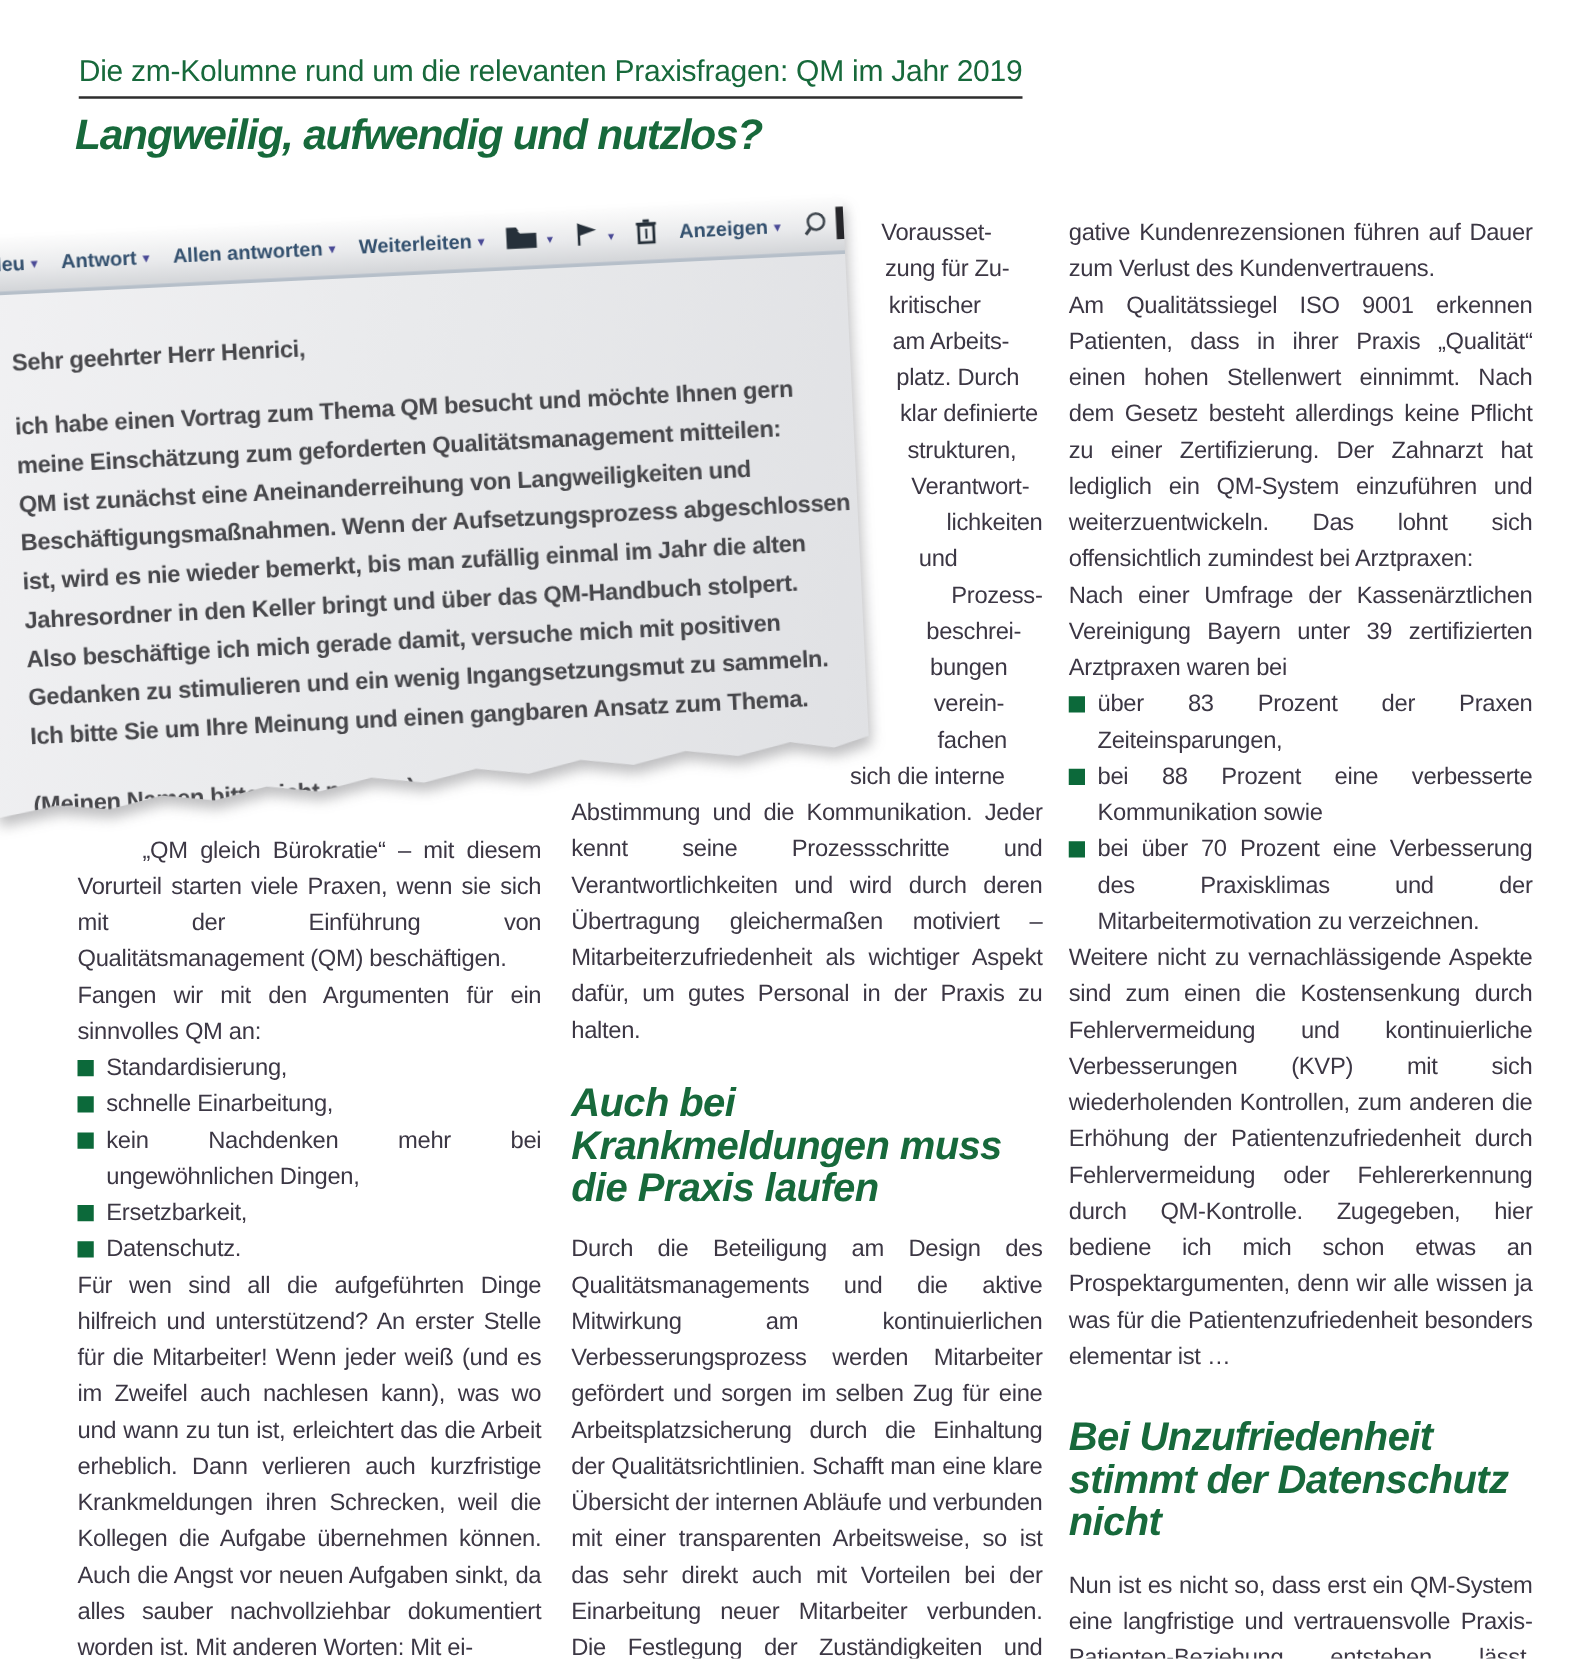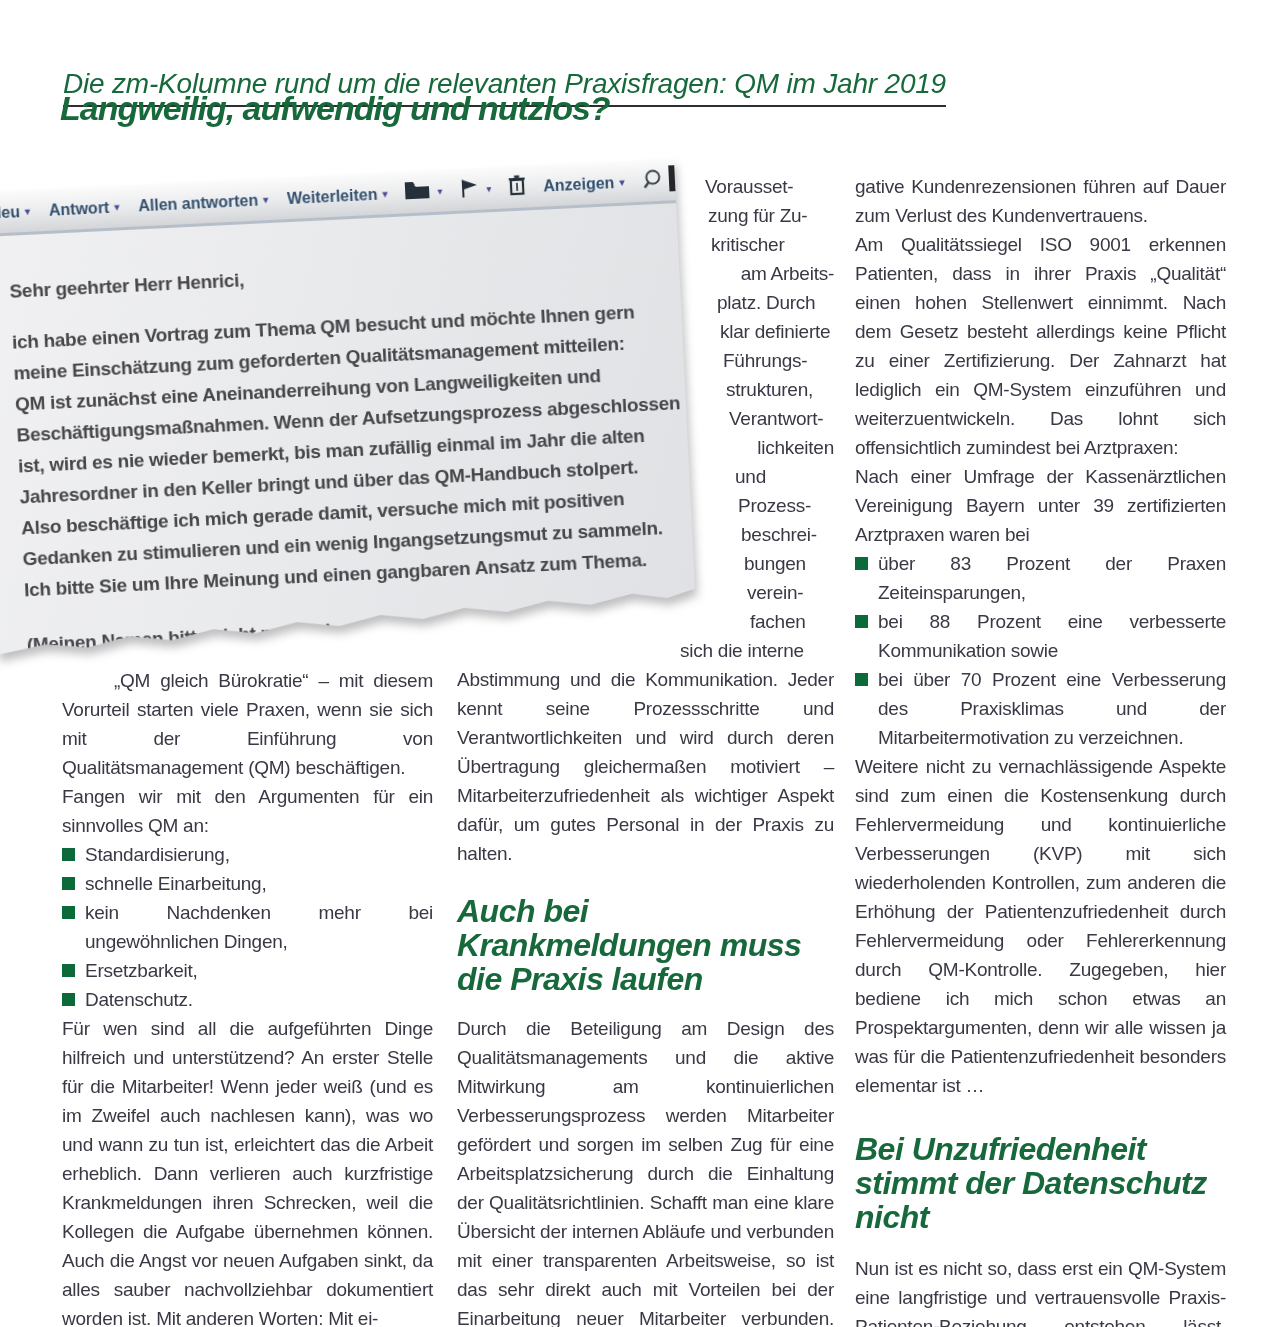--- a/index.html
+++ b/index.html
@@ -10,23 +10,23 @@
   }
   *{box-sizing:border-box;margin:0;padding:0;}
   html,body{background:#ffffff;}
   body{font-family:"Liberation Sans", sans-serif;}
   .page{
     position:relative;width:1274px;height:1327px;background:#fff;overflow:hidden;
   }
   
   .kicker{
     position:absolute;left:63px;top:44px;
-    font-size:28px;font-style:italic;color:var(--accent-green);
+    font-size:24px;color:var(--accent-green);
     letter-spacing:-0.2px;padding-bottom:5px;border-bottom:2.5px solid #2e2e2e;
-    display:inline-block;white-space:nowrap;margin-top:24px;
+    display:inline-block;white-space:nowrap;
   }
   .headline{
     position:absolute;left:60px;top:80px;width:1100px;
     font-size:34px;line-height:56px;font-weight:bold;font-style:italic;
     color:var(--accent-green);letter-spacing:-1px;white-space:nowrap;
   }
   
   .email-figure{
     position:absolute;left:-14px;top:176px;width:700px;height:478px;
     transform:rotate(-2.8deg);
@@ -178,29 +178,28 @@
       </div>
     <p class="para">Für wen sind all die aufgeführten Dinge hilfreich und unterstützend? An erster Stelle für die Mitarbeiter! Wenn jeder weiß (und es im Zweifel auch nachlesen kann), was wo und wann zu tun ist, erleichtert das die Arbeit erheblich. Dann verlieren auch kurzfristige Krankmeldungen ihren Schrecken, weil die Kollegen die Aufgabe übernehmen können. Auch die Angst vor neuen Aufgaben sinkt, da alles sauber nachvollziehbar dokumentiert worden ist. Mit anderen Worten: Mit ei-</p>
   </section>
 
   <section class="col col-mid">
     <div>
 
     <div class="wrap-line" style="padding-left: 248px;">Vorausset-</div>
         <div class="wrap-line" style="padding-left: 251px;">zung für Zu-</div>
         <div class="wrap-line" style="padding-left: 254px;">kritischer</div>
-        <div class="wrap-line" style="padding-left: 257px; text-align: right;">am Arbeits-</div>
+        <div class="wrap-line" style="padding-left: 257px;">am Arbeits-</div>
         <div class="wrap-line" style="padding-left: 260px;">platz. Durch</div>
         <div class="wrap-line" style="padding-left: 263px;">klar definierte</div>
-        <div class="wrap-line" style="padding-left: 266px;">Führungs-</div>
         <div class="wrap-line" style="padding-left: 269px;">strukturen,</div>
         <div class="wrap-line" style="padding-left: 272px;">Verantwort-</div>
         <div class="wrap-line" style="padding-left: 275px; text-align: right;">lichkeiten</div>
         <div class="wrap-line" style="padding-left: 278px;">und</div>
-        <div class="wrap-line" style="padding-left: 281px;">Prozess-</div>
+        <div class="wrap-line" style="padding-left: 281px; text-align: right;">Prozess-</div>
         <div class="wrap-line" style="padding-left: 284px;">beschrei-</div>
         <div class="wrap-line" style="padding-left: 287px;">bungen</div>
         <div class="wrap-line" style="padding-left: 290px;">verein-</div>
         <div class="wrap-line" style="padding-left: 293px;">fachen</div>
         <div class="wrap-line" style="padding-left: 223px;">sich die interne</div>
       </div>
     <p class="para">Abstimmung und die Kommunikation. Jeder kennt seine Prozessschritte und Verantwortlichkeiten und wird durch deren Übertragung gleichermaßen motiviert – Mitarbeiterzufriedenheit als wichtiger Aspekt dafür, um gutes Personal in der Praxis zu halten.</p>
     <h2 class="subhead">Auch bei Krankmeldungen muss die Praxis laufen</h2>
     <p class="para">Durch die Beteiligung am Design des Qualitätsmanagements und die aktive Mitwirkung am kontinuierlichen Verbesserungsprozess werden Mitarbeiter gefördert und sorgen im selben Zug für eine Arbeitsplatzsicherung durch die Einhaltung der Qualitätsrichtlinien. Schafft man eine klare Übersicht der internen Abläufe und verbunden mit einer transparenten Arbeitsweise, so ist das sehr direkt auch mit Vorteilen bei der Einarbeitung neuer Mitarbeiter verbunden. Die Festlegung der Zuständigkeiten und Schnittstellen fördert die Zusammenarbeit innerhalb</p>
   </section>

